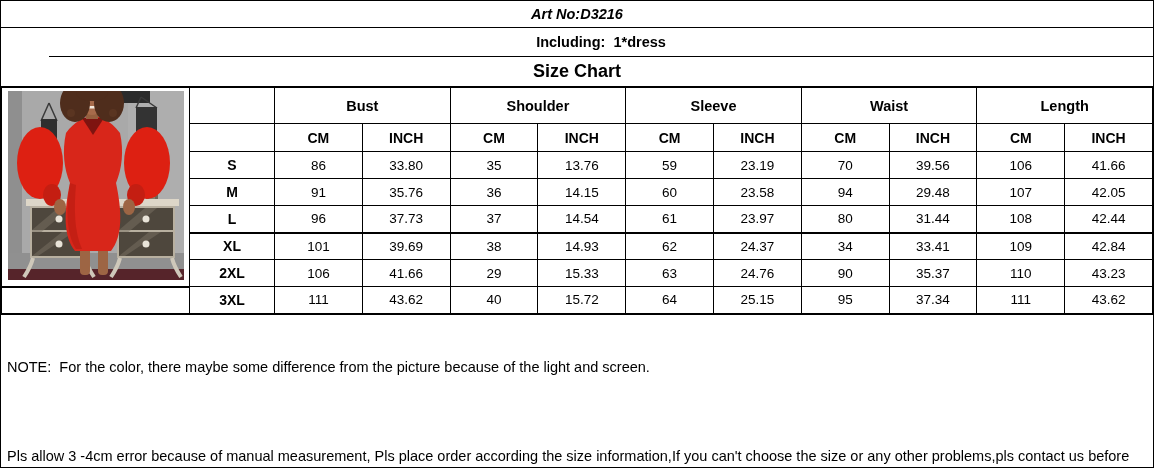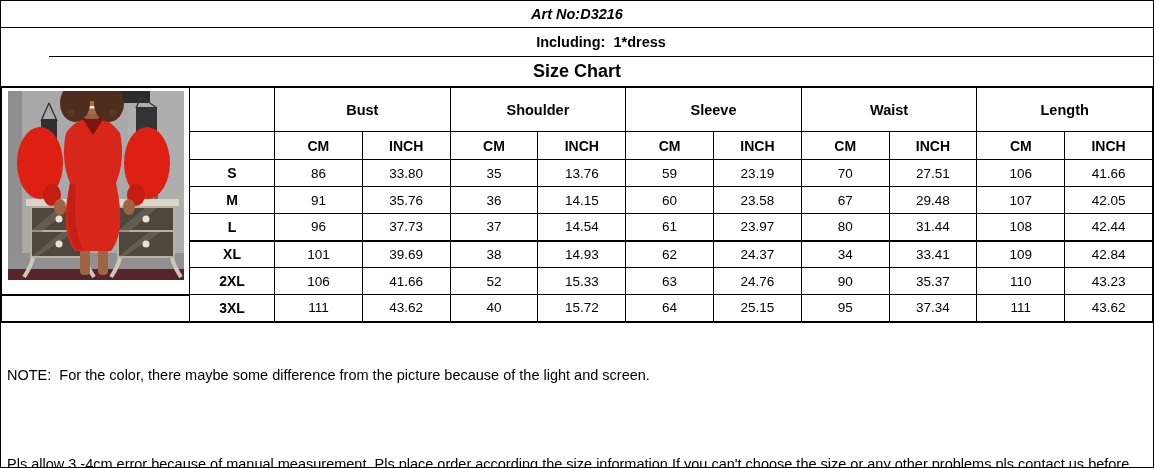--- a/index.html
+++ b/index.html
@@ -21,21 +21,21 @@
   table.size-table {
     width:100%; height:222px; border-collapse:collapse; table-layout:fixed;
     border-bottom:2px solid #000;
   }
   .size-table th, .size-table td {
     border:1px solid #000; text-align:center; vertical-align:middle;
     padding:0; font-size:13.5px; font-weight:normal;
   }
   .size-table col.c-photo { width:188px; }
   .size-table col.c-label { width:85px; }
-  tr.grp-row  { height:44px; }
+  tr.grp-row  { height:36px; }
   tr.unit-row { height:28px; }
   tr.data-row { height:27px; }
   .grp-row th  { font-weight:bold; font-size:14.5px; }
   .unit-row th { font-weight:bold; font-size:14px; }
   .data-row th { font-weight:bold; font-size:14px; }
   tr.row-thick th, tr.row-thick td { border-bottom-width:2px; }
   td.photo-cell {
     padding:0; background:#fff; border-bottom-width:2px; position:relative;
   }
   td.photo-cell svg { position:absolute; left:6px; top:3px; }
@@ -187,33 +187,33 @@
       </tr>
       <tr class="data-row">
         <th>S</th>
         <td>86</td>
         <td>33.80</td>
         <td>35</td>
         <td>13.76</td>
         <td>59</td>
         <td>23.19</td>
         <td>70</td>
-        <td>27.51</td>
+        <td>39.56</td>
         <td>106</td>
         <td>41.66</td>
       </tr>
       <tr class="data-row">
         <th>M</th>
         <td>91</td>
         <td>35.76</td>
         <td>36</td>
         <td>14.15</td>
         <td>60</td>
         <td>23.58</td>
-        <td>67</td>
+        <td>94</td>
         <td>29.48</td>
         <td>107</td>
         <td>42.05</td>
       </tr>
       <tr class="data-row row-thick">
         <th>L</th>
         <td>96</td>
         <td>37.73</td>
         <td>37</td>
         <td>14.54</td>
@@ -234,21 +234,21 @@
         <td>24.37</td>
         <td>34</td>
         <td>33.41</td>
         <td>109</td>
         <td>42.84</td>
       </tr>
       <tr class="data-row">
         <th>2XL</th>
         <td>106</td>
         <td>41.66</td>
-        <td>52</td>
+        <td>29</td>
         <td>15.33</td>
         <td>63</td>
         <td>24.76</td>
         <td>90</td>
         <td>35.37</td>
         <td>110</td>
         <td>43.23</td>
       </tr>
       <tr class="data-row">
         <td></td>

